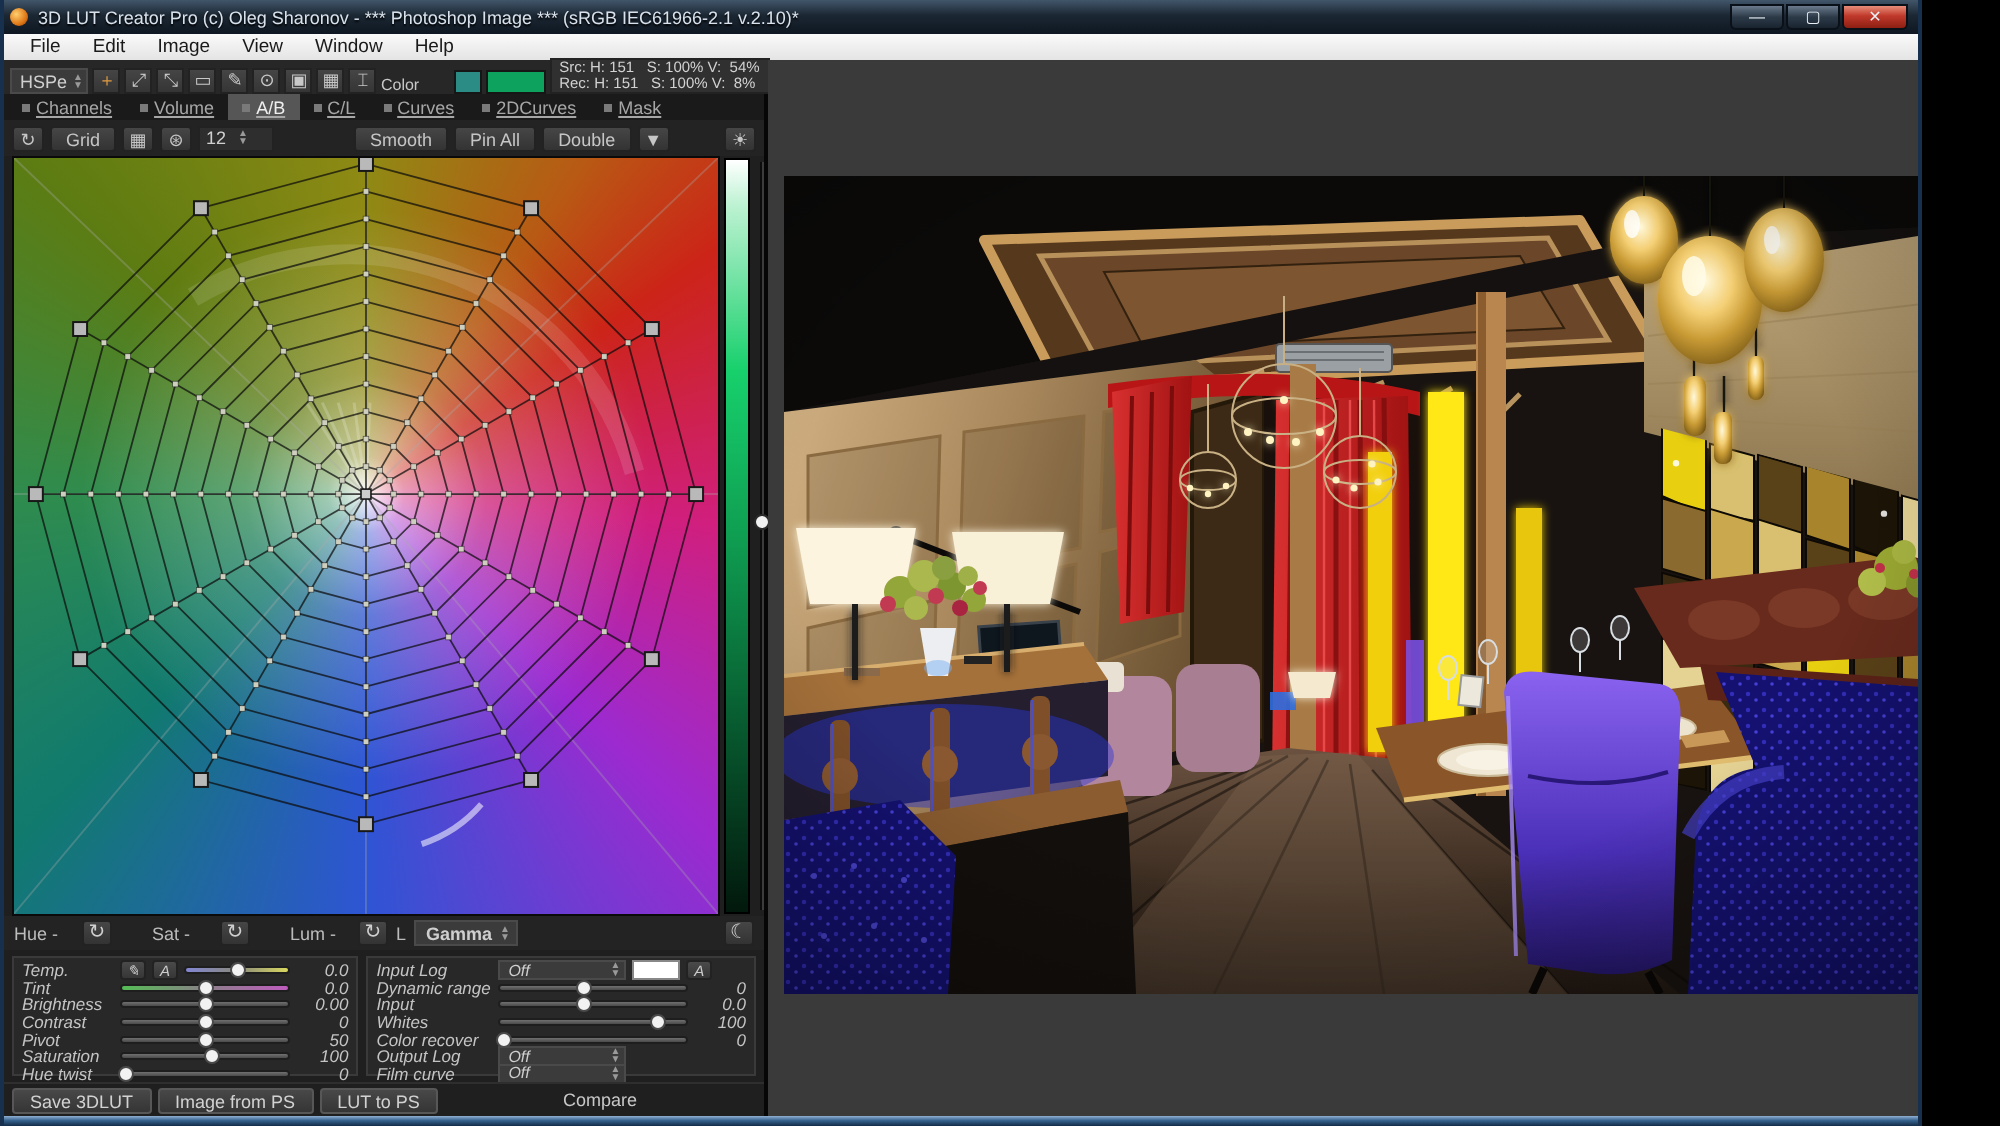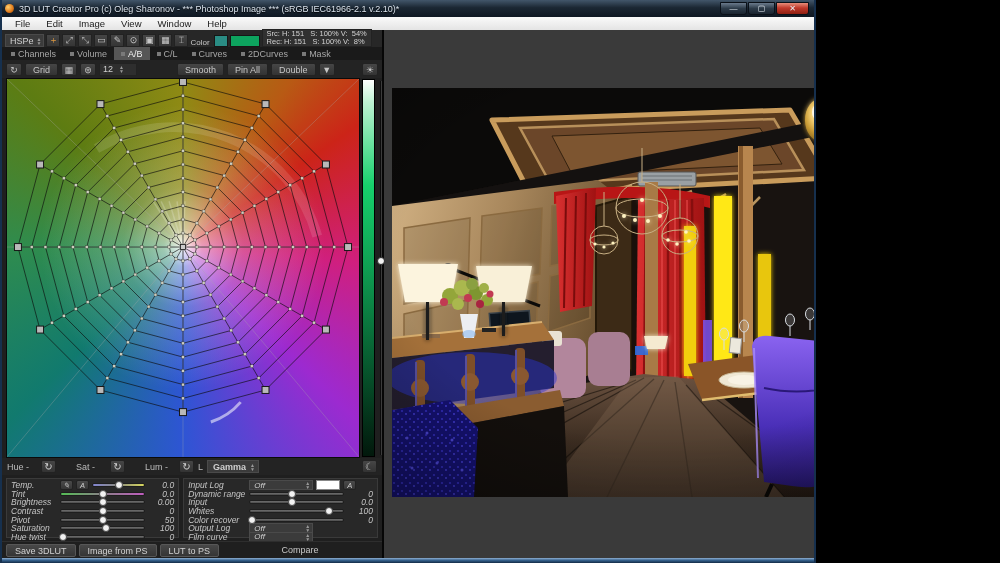--- a/index.html
+++ b/index.html
@@ -1,18 +1,18 @@
 <!DOCTYPE html>
 <html><head>
 <meta charset="utf-8">
 <style>
   * { box-sizing: border-box; margin:0; padding:0; }
   html,body { width:1000px; height:563px; background:#000; overflow:hidden;
     font-family:"Liberation Sans", sans-serif; }
-  .win { width:816px; height:563px; display:flex; flex-direction:column;
+  .win { width:961px; height:563px; display:flex; flex-direction:column;
     border-left:2px solid #16304e; border-right:2px solid #16304e; background:#1d1d1d; }
 
   
   .titlebar { height:17px; flex:none; background:linear-gradient(#42566a,#1b2733 45%,#0e1722);
     display:flex; align-items:center; gap:5px; padding:0 3px; color:#d9e2ec; font-size:9px; }
   .app-icon { width:9px; height:9px; border-radius:50%;
     background:radial-gradient(circle at 35% 35%, #ffcf6e, #e07818 60%, #7a3c08); flex:none; }
   .title-text { white-space:nowrap; overflow:hidden; text-shadow:0 1px 1px #000; flex:1; }
   .win-btns { display:flex; gap:1px; margin-right:2px; }
   .wbtn { width:27px; height:13px; border:1px solid #0a1018; border-radius:0 0 3px 3px;
@@ -31,28 +31,28 @@
     border-right:2px solid #060606; }
 
   .toolbar { height:17px; flex:none; background:#272727; display:flex; align-items:flex-end;
     gap:2px; padding:0 3px; }
   .tool-select { display:flex; align-items:center; background:#3b3b3b; border:1px solid #4a4a4a;
     height:13px; padding:0 2px 0 4px; font-size:9px; color:#d0d0d0; gap:3px; }
   .spin-col { display:flex; flex-direction:column; font-size:5px; line-height:4px; color:#9a9a9a; }
   .tbtn { width:14px; height:13px; flex:none; background:linear-gradient(#454545,#353535);
     border:1px solid #222; color:#c8c8c8; font-size:9px; line-height:11px; text-align:center; }
   .tbtn.accent { color:#e09a40; }
-  .color-lbl { font-size:8px; color:#c8c8c8; margin:0 2px 0 0; }
+  .color-lbl { font-size:8px; color:#c8c8c8; margin:0 15px 0 0; }
   .swatch { height:12px; border:1px solid #161616; flex:none; }
   .swatch.src { width:14px; } .swatch.rec { width:30px; }
   .srcrec { background:#303030; border:1px solid #222; font-size:7.5px; line-height:8px;
     color:#d2d2d2; padding:0 4px; white-space:pre; }
 
   .tabs { height:13px; flex:none; background:#1a1a1a; display:flex; align-items:center;
-    padding-left:2px; font-size:9px; color:#a6a6a6; }
+    padding-left:2px; font-size:9px; color:#a6a6a6;text-decoration:underline; }
   .tab { display:flex; align-items:center; gap:3px; height:13px; padding:0 7px; }
   .tab .bullet { width:4px; height:4px; background:#7a7a7a; }
   .tab.active { background:#565656; color:#efefef; }
 
   .gridrow { height:18px; flex:none; background:#232323; display:flex; align-items:center;
     gap:3px; padding:0 4px; }
   .gbtn { background:linear-gradient(#464646,#333); border:1px solid #222; border-radius:2px;
     color:#c6c6c6; font-size:9px; height:13px; line-height:12px; padding:0 7px; }
   .gbtn.icon { width:16px; padding:0; text-align:center; }
   .spinbox { display:flex; align-items:center; background:#2e2e2e; border:1px solid #222;

